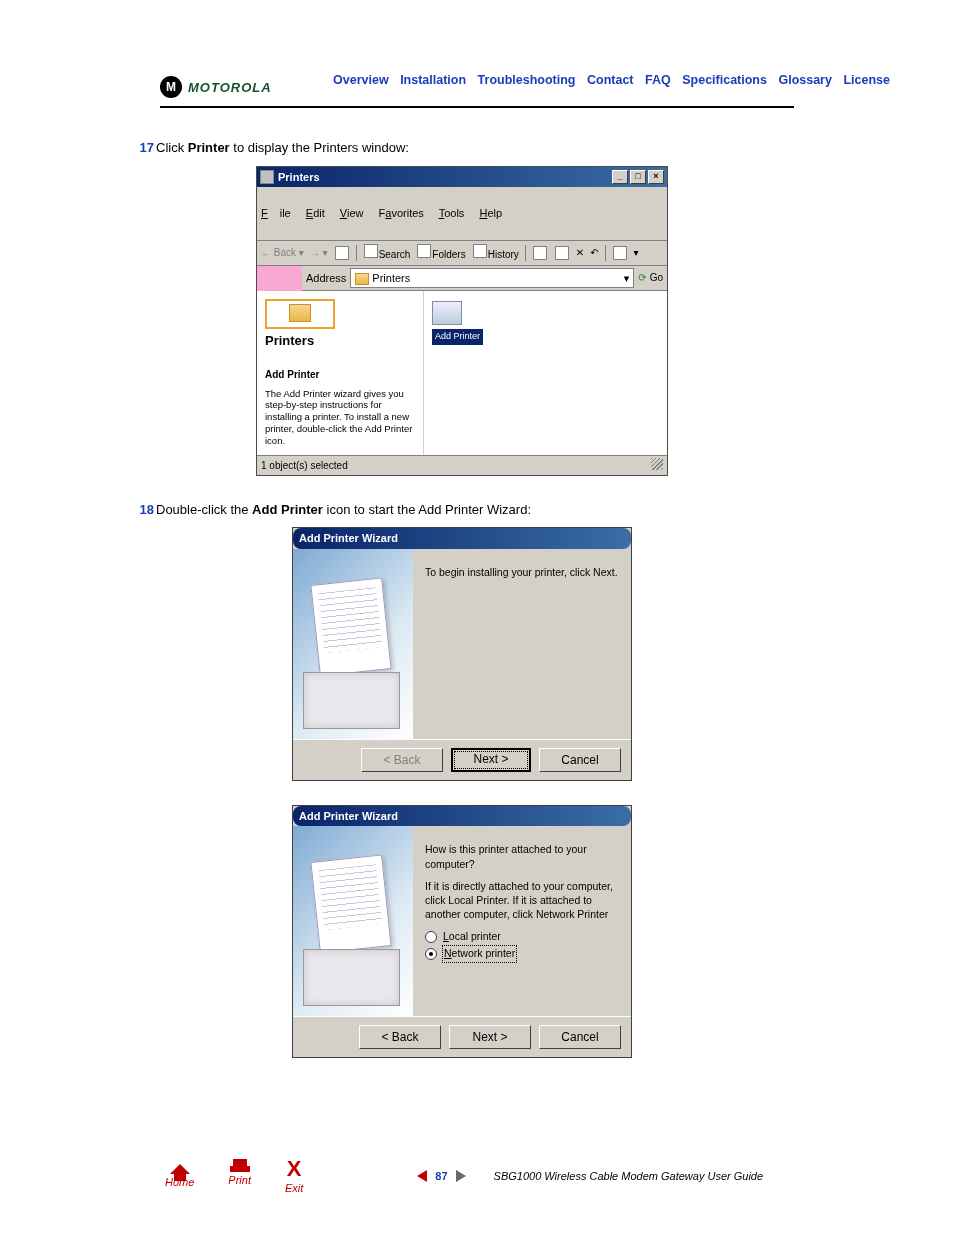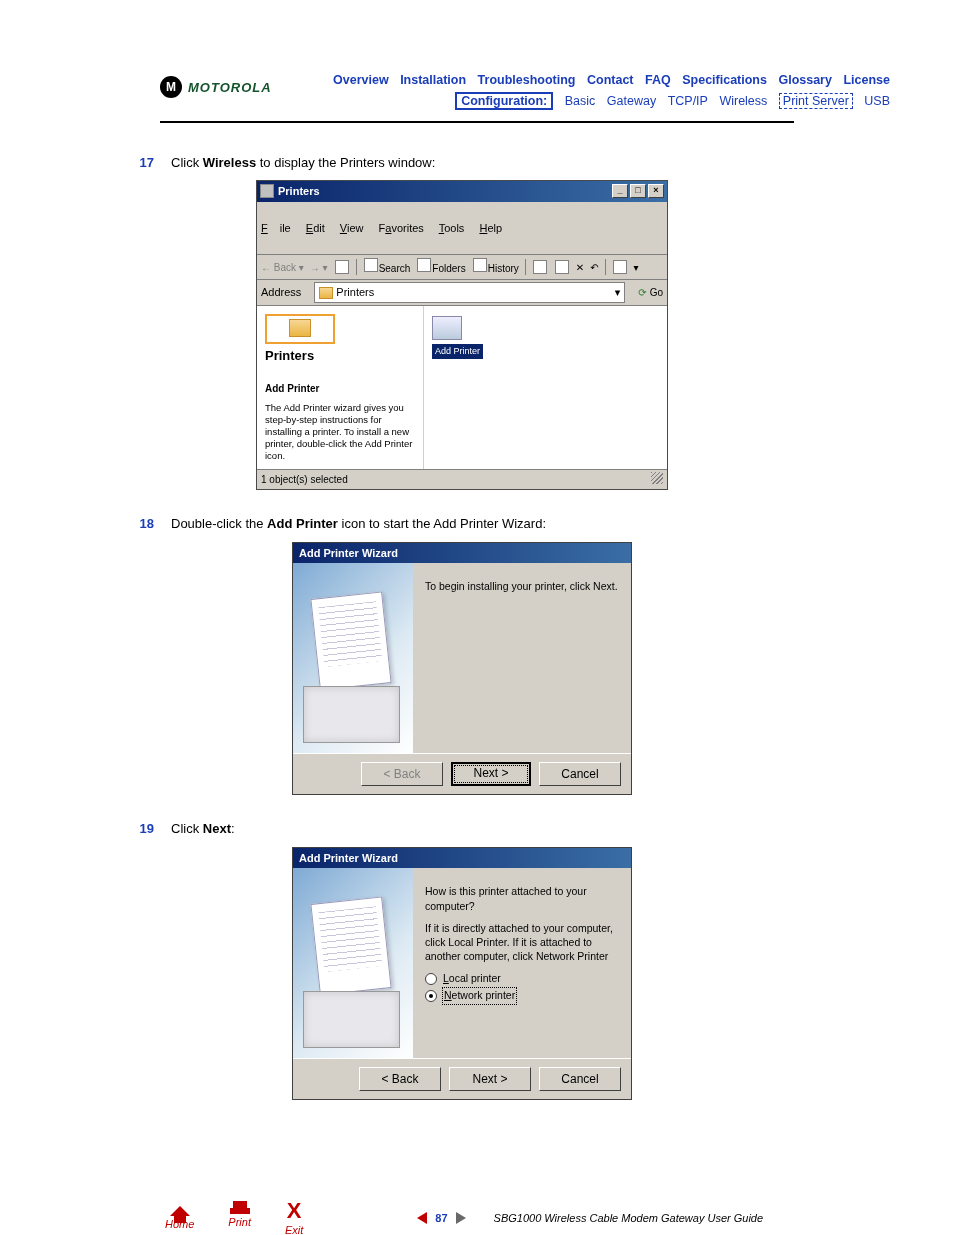--- a/index.html
+++ b/index.html
@@ -41,21 +41,21 @@
   }
   .logo-text {
     font-weight: 900;
     font-style: italic;
     letter-spacing: 1px;
     font-size: 13px;
     color: #14532d;
   }
   .nav {
     margin-left: auto;
-    text-align: right;
+    text-align: left;
     font-size: 12.5px;
     line-height: 1.7;
   }
   .nav a {
     color: #1a3db8;
     text-decoration: none;
     font-weight: bold;
     margin: 0 4px;
   }
   .nav .sub {
@@ -82,21 +82,21 @@
     margin: 8px 160px 30px 160px;
   }
   .content {
     padding: 0 160px 0 130px;
     font-size: 13px;
     color: #000;
     line-height: 1.5;
   }
   .step {
     display: flex;
-    gap: 17px;
+    gap: 2px;
     margin: 18px 0 8px 0;
   }
   .step-num {
     color: #1a3db8;
     font-weight: bold;
     width: 24px;
     text-align: right;
     flex-shrink: 0;
   }
   .step-text { flex: 1; }
@@ -163,22 +163,23 @@
     box-sizing: border-box;
     margin: 0 1px;
   }
   .tb-text { color: #000; }
   .tb-sep { width:1px; height:16px; background:#808080; }
   .address {
     background: #d4d0c8;
     padding: 2px 4px;
     display: flex;
     align-items: center;
-    gap: 13px;
+    gap: 4px;
     border-bottom: 1px solid #808080;
+    margin-left: 45px;
   }
   .addr-input {
     flex: 1;
     background: #fff;
     border: 1px solid #808080;
     padding: 1px 4px;
     display: flex;
     align-items: center;
     gap: 4px;
     justify-content: space-between;
@@ -264,20 +265,21 @@
     border: 1px solid #404040;
     font-family: Tahoma, Arial, sans-serif;
     font-size: 10.5px;
   }
   .wiz-title {
     background: linear-gradient(to right, #0a246a, #3a6ea5);
     color: #fff;
     font-weight: bold;
     padding: 2px 6px;
     font-size: 11px;
+    border-radius: 8px;
   }
   .wiz-body {
     display: flex;
     padding: 0;
   }
   .wiz-img {
     width: 120px; height: 190px;
     background: linear-gradient(135deg,#7faad4 0%,#ddeaf3 60%,#fff 100%);
     position: relative;
     flex-shrink: 0;
@@ -419,39 +421,30 @@
       <div>
         <a href="#">Overview</a>
         <a href="#">Installation</a>
         <a href="#">Troubleshooting</a>
         <a href="#">Contact</a>
         <a href="#">FAQ</a>
         <a href="#">Specifications</a>
         <a href="#">Glossary</a>
         <a href="#">License</a>
       </div>
-      <div class="sub">
-        <span class="sub-label">Configuration:</span>
-        <a href="#">Basic</a>
-        <a href="#">Gateway</a>
-        <a href="#">TCP/IP</a>
-        <a href="#">Wireless</a>
-        <a href="#" class="ps">Print Server</a>
-        <a href="#">USB</a>
-      </div>
     </div>
   </div>
   <hr class="hr">
 
   <div class="content">
 
     <div class="step">
       <div class="step-num">17</div>
       <div class="step-text">
-        <span>Click </span><span class="b">Wireless</span><span> to display the Printers window:</span>
+        <span>Click </span><span class="b">Printer</span><span> to display the Printers window:</span>
       </div>
     </div>
 
     <div class="win">
       <div class="win-title">
         <span class="wt-icon"></span>
         <span>Printers</span>
         <div class="wt-ctrls">
           <span class="wt-btn">_</span>
           <span class="wt-btn">□</span>
@@ -534,26 +527,20 @@
           <div>To begin installing your printer, click Next.</div>
         </div>
       </div>
       <div class="wiz-buttons">
         <div class="wiz-btn disabled">&lt; Back</div>
         <div class="wiz-btn default">Next &gt;</div>
         <div class="wiz-btn">Cancel</div>
       </div>
     </div>
 
-    <div class="step">
-      <div class="step-num">19</div>
-      <div class="step-text">
-        <span>Click </span><span class="b">Next</span><span>:</span>
-      </div>
-    </div>
 
     <div class="wizard">
       <div class="wiz-title">Add Printer Wizard</div>
       <div class="wiz-body">
         <div class="wiz-img">
           <div class="wiz-paper"></div>
           <div class="wiz-printer"></div>
         </div>
         <div class="wiz-right">
           <div class="q">How is this printer attached to your computer?</div>

